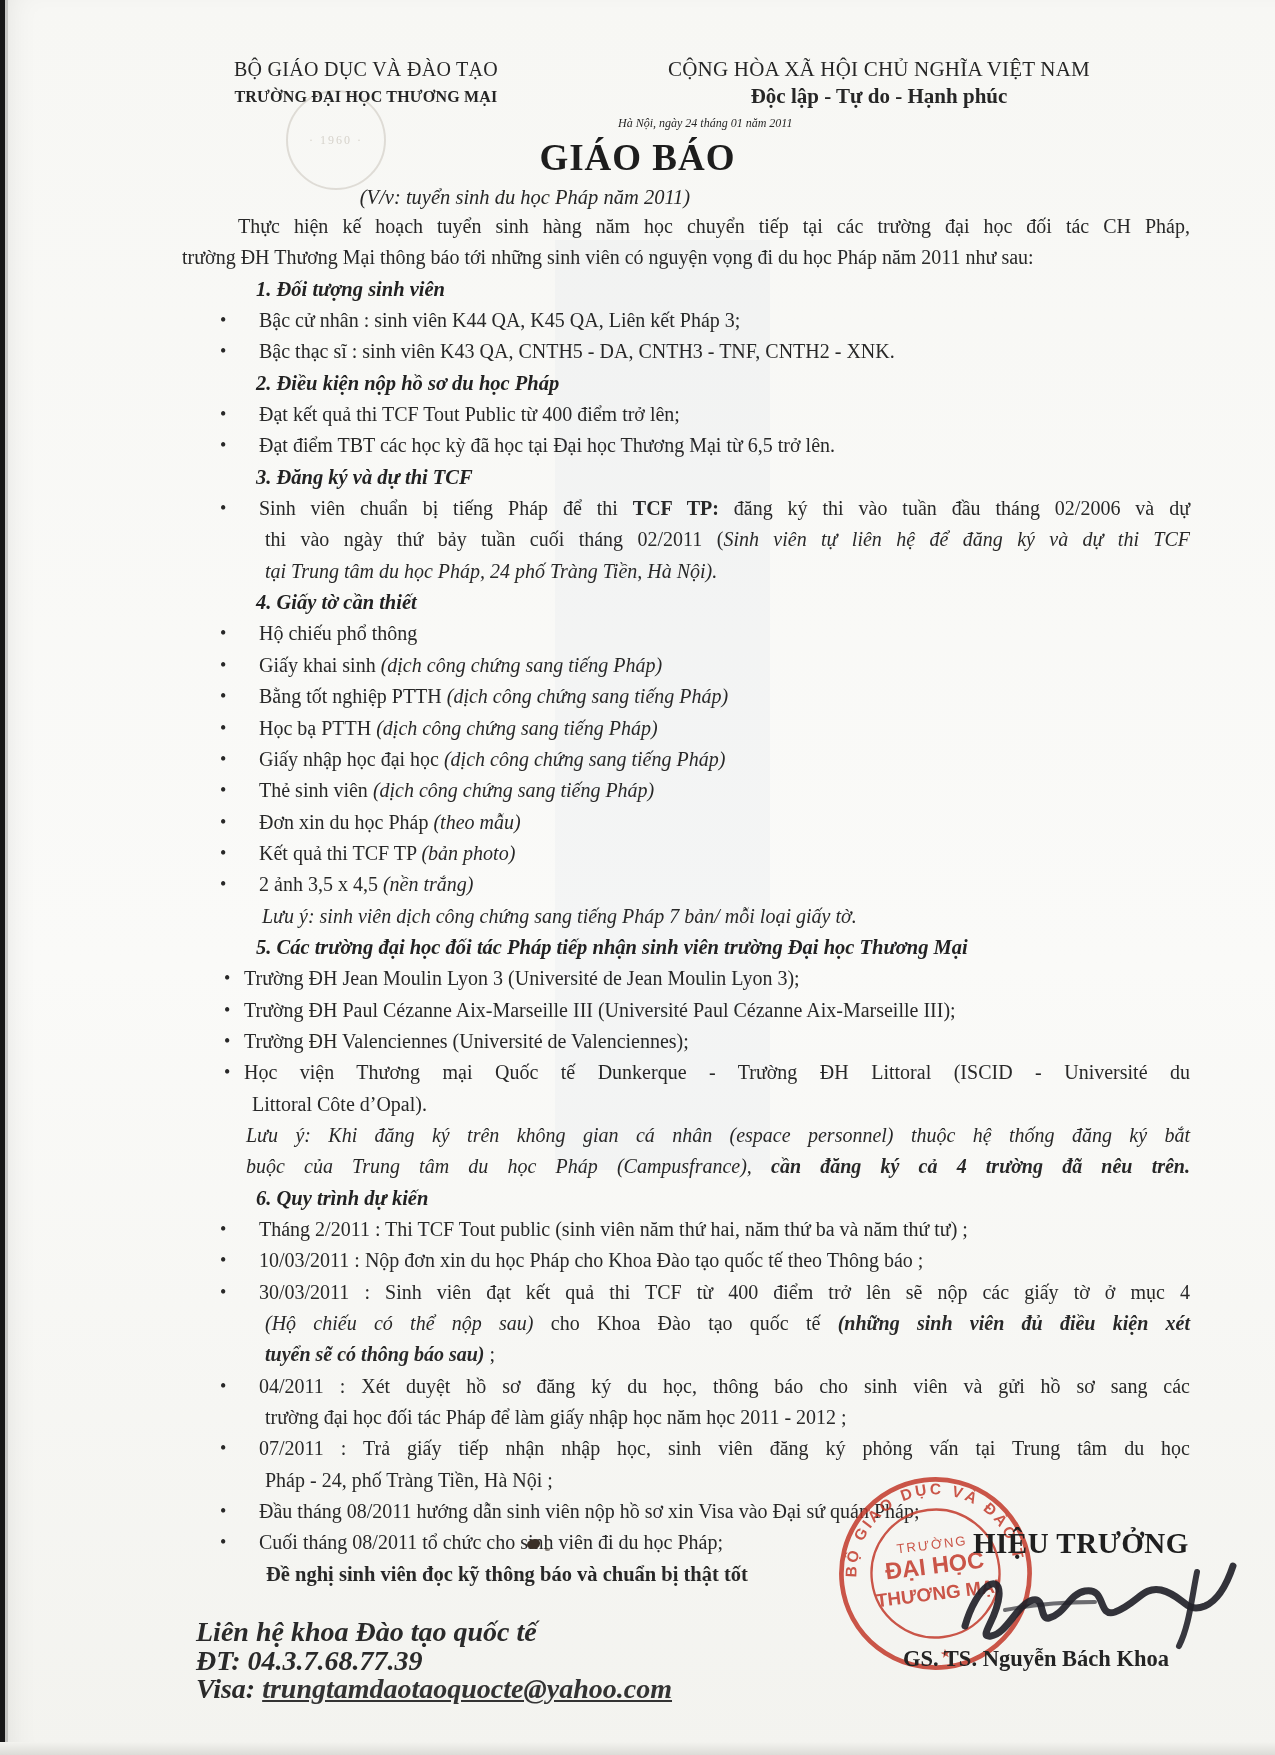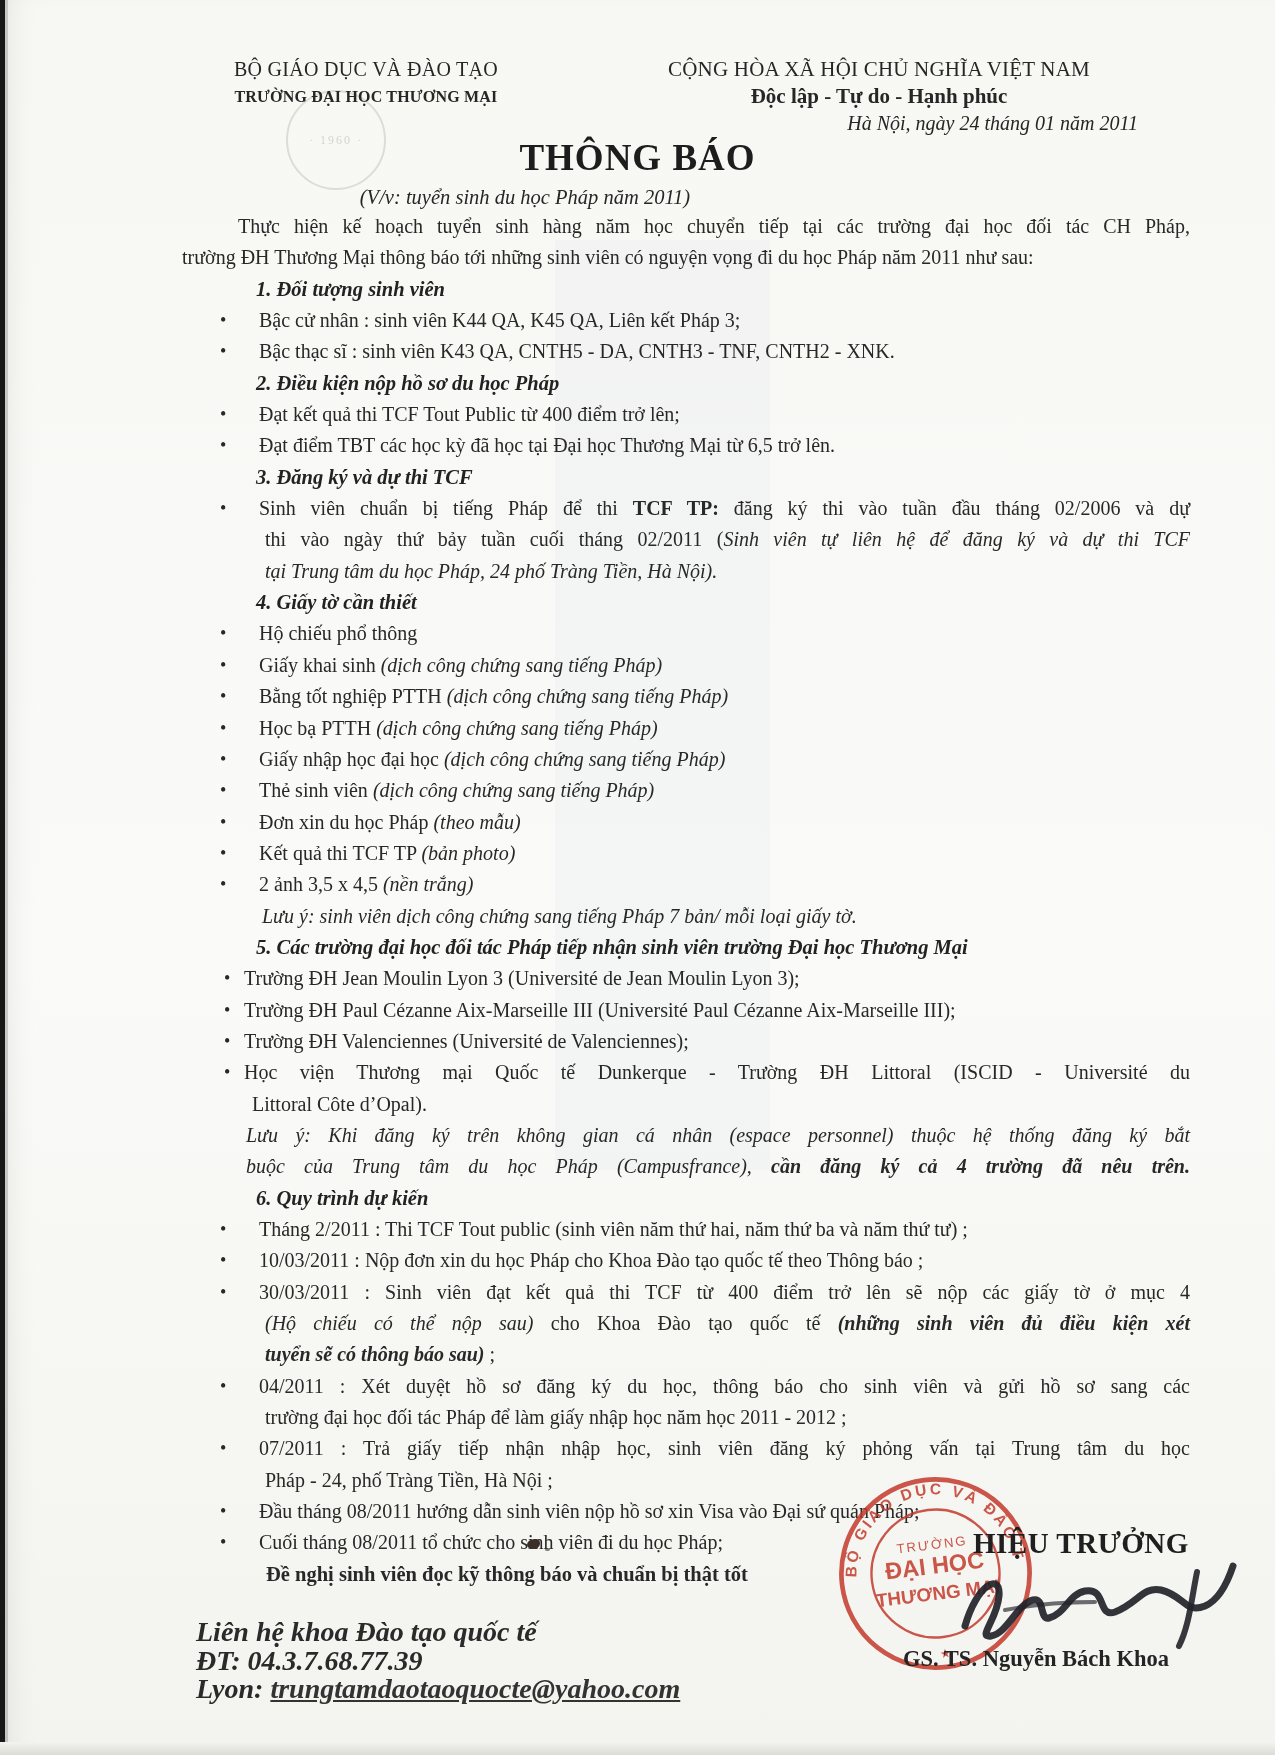--- a/index.html
+++ b/index.html
@@ -15,21 +15,21 @@
   .scan-band{position:absolute;left:555px;top:240px;width:215px;height:930px;background:rgba(175,190,210,.07);}
   .bottom-band{position:absolute;bottom:0;left:0;right:0;height:13px;background:linear-gradient(#f3f3ef,#dcdcd7);}
   .speck{position:absolute;background:#3a3027;border-radius:60% 40% 55% 45%;}
   
   .hdr-left{position:absolute;left:198px;top:56px;width:336px;text-align:center;line-height:27px;}
   .hdr-left .l1{font-size:20px;letter-spacing:.3px;}
   .hdr-left .l2{font-size:16px;font-weight:bold;letter-spacing:.2px;}
   .hdr-right{position:absolute;left:618px;top:56px;width:522px;text-align:center;line-height:27px;}
   .hdr-right .l1{font-size:21px;letter-spacing:.2px;}
   .hdr-right .l2{font-size:21px;font-weight:bold;}
-  .hdr-right .l3{font-size:20px;font-style:italic;text-align:right;padding-right:2px;}
+  .hdr-right .l3{font-size:12px;font-style:italic;text-align:left;padding-right:2px;}
   .faint-seal{position:absolute;left:286px;top:90px;width:96px;height:96px;border-radius:50%;
     border:2px solid rgba(128,116,98,.28);opacity:.75;filter:blur(.4px);
     display:flex;align-items:center;justify-content:center;
     color:rgba(128,116,98,.38);font-size:12px;letter-spacing:2px;}
   .doc-title{position:absolute;left:0;top:136px;width:1275px;text-align:center;
     font-size:37px;font-weight:bold;letter-spacing:1px;color:#1d1d1d;}
   .doc-subtitle{position:absolute;left:0;top:186px;width:1050px;text-align:center;
     font-size:20.5px;font-style:italic;}
   
   .doc-body{position:absolute;top:211px;left:0;right:0;}
@@ -79,21 +79,21 @@
     <div class="l1">BỘ GIÁO DỤC VÀ ĐÀO TẠO</div>
     <div class="l2">TRƯỜNG ĐẠI HỌC THƯƠNG MẠI</div>
   </div>
 
   <div class="hdr-right">
     <div class="l1">CỘNG HÒA XÃ HỘI CHỦ NGHĨA VIỆT NAM</div>
     <div class="l2">Độc lập - Tự do - Hạnh phúc</div>
     <div class="l3">Hà Nội, ngày 24  tháng 01 năm 2011</div>
   </div>
 
-  <div class="doc-title">THÔNG BÁO</div>
+  <div class="doc-title">GIÁO BÁO</div>
   <div class="doc-subtitle">(V/v: tuyển sinh du học Pháp năm 2011)</div>
 
   <div class="doc-body">
       <div class="ln intro1 j"><span>Thực hiện kế hoạch tuyển sinh hàng năm học chuyển tiếp tại các trường đại học đối tác CH Pháp,</span></div>
       <div class="ln para"><span>trường ĐH Thương Mại thông báo tới những sinh viên có nguyện vọng đi du học Pháp năm 2011 như sau:</span></div>
       <div class="ln h"><span>1. Đối tượng sinh viên</span></div>
       <div class="ln b"><span>Bậc cử nhân : sinh viên K44 QA, K45 QA, Liên kết Pháp 3;</span></div>
       <div class="ln b"><span>Bậc thạc sĩ : sinh viên K43 QA, CNTH5 - DA, CNTH3 - TNF, CNTH2 - XNK.</span></div>
       <div class="ln h"><span>2. Điều kiện nộp hồ sơ du học Pháp</span></div>
       <div class="ln b"><span>Đạt kết quả thi TCF Tout Public từ 400 điểm trở lên;</span></div>
@@ -132,21 +132,21 @@
       <div class="ln b j"><span>07/2011 : Trả giấy tiếp nhận nhập học, sinh viên đăng ký phỏng vấn tại Trung tâm du học</span></div>
       <div class="ln c"><span>Pháp - 24, phố Tràng Tiền, Hà Nội ;</span></div>
       <div class="ln b"><span>Đầu tháng 08/2011 hướng dẫn sinh viên nộp hồ sơ xin Visa vào Đại sứ quán Pháp;</span></div>
       <div class="ln b"><span>Cuối tháng 08/2011 tổ chức cho sinh viên đi du học Pháp;</span></div>
       <div class="ln close"><span>Đề nghị sinh viên đọc kỹ thông báo và chuẩn bị thật tốt</span></div>
     </div>
 
   <div class="footer">
     <div>Liên hệ khoa Đào tạo quốc tế</div>
     <div>ĐT: 04.3.7.68.77.39</div>
-    <div><span>Lyon: </span><span class="email-link">trungtamdaotaoquocte@yahoo.com</span></div>
+    <div><span>Visa: </span><span class="email-link">trungtamdaotaoquocte@yahoo.com</span></div>
   </div>
 
   <div class="sign-role">HIỆU TRƯỞNG</div>
 
   <svg class="stamp" width="207" height="207" viewBox="0 0 220 220">
     <circle cx="110" cy="110" r="100" fill="none" stroke="#c23728" stroke-width="5"></circle>
     <circle cx="110" cy="110" r="68" fill="none" stroke="#c23728" stroke-width="2.5"></circle>
     <defs>
       <path id="arcTop" d="M 26 110 A 84 84 0 1 1 194 110"></path>
     </defs>

